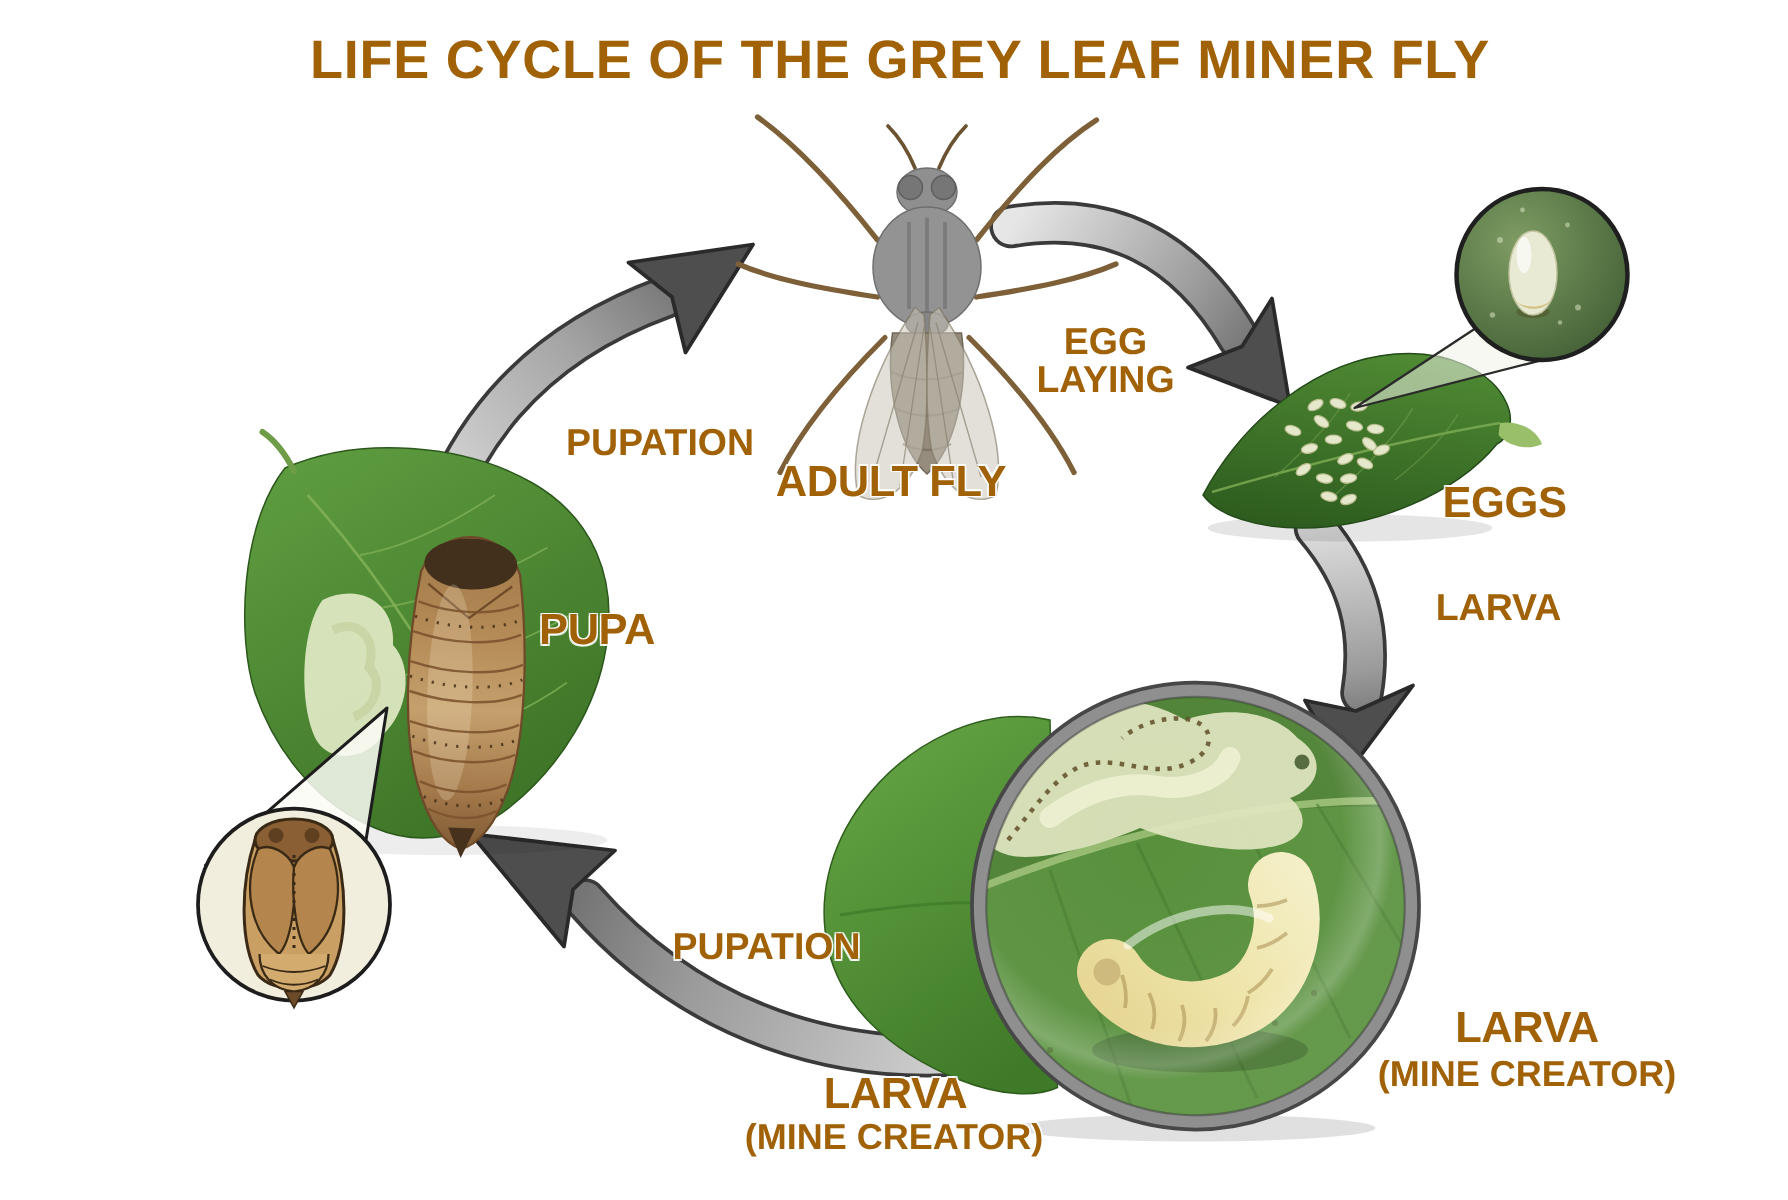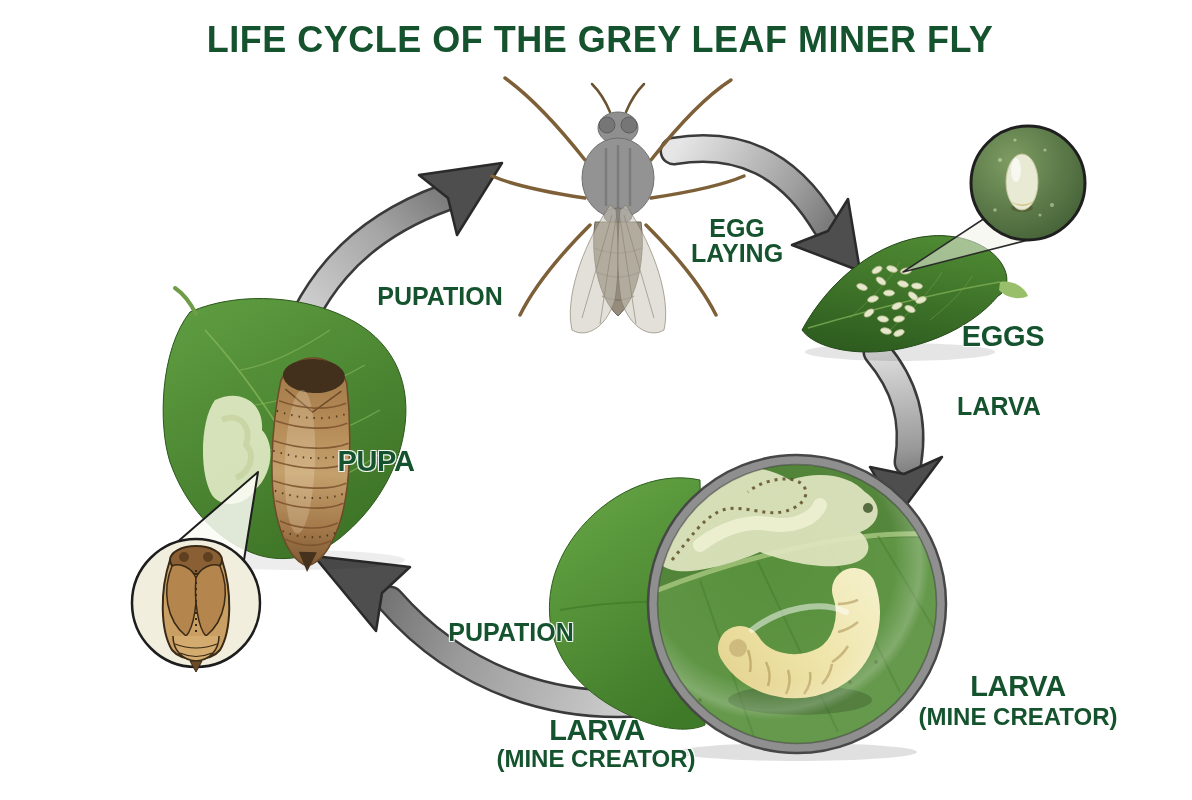--- a/index.html
+++ b/index.html
@@ -2,21 +2,21 @@
 <html><head>
 <meta charset="utf-8">
 <style>
   html,body{margin:0;padding:0;background:#e8e8e8;}
   .canvas{
     position:relative;width:1192px;height:800px;background:#ffffff;
     overflow:hidden;font-family:"Liberation Sans","DejaVu Sans",sans-serif;
   }
   .lbl{
     position:absolute;transform:translate(-50%,-50%);
-    color:#14532d;font-weight:800;white-space:nowrap;text-align:center;
+    color:#a16207;font-weight:800;white-space:nowrap;text-align:center;
     text-shadow:-1px -1px 0 rgba(255,255,255,.85),1px -1px 0 rgba(255,255,255,.85),
                 -1px 1px 0 rgba(255,255,255,.85),1px 1px 0 rgba(255,255,255,.85);
   }
   .title{font-size:36px;letter-spacing:.5px;}
   .stage-big{font-size:29px;letter-spacing:-.3px;}
   .stage-sub{font-size:24px;}
   .trans{font-size:25px;}
   .trans .ln{line-height:25px;}
   svg{position:absolute;left:0;top:0;}
 </style>
@@ -297,35 +297,36 @@
       </g>
       <circle cx="797" cy="604" r="144" fill="none" stroke="#8f8f8f" stroke-width="9"></circle>
       <circle cx="797" cy="604" r="149" fill="none" stroke="#474747" stroke-width="2.5"></circle>
       <circle cx="797" cy="604" r="139.5" fill="none" stroke="rgba(60,60,60,0.5)" stroke-width="1.5"></circle>
     </g>
   </g>
 </svg>
 
 <div class="lbl title" style="left:600px;top:40px;">LIFE CYCLE OF THE GREY LEAF MINER FLY</div>
 
+<div class="lbl stage-big" style="left:594px;top:322px;">ADULT FLY</div>
 
 <div class="lbl trans" style="left:737px;top:241px;">
   <div class="ln">EGG</div>
   <div class="ln">LAYING</div>
 </div>
 
 <div class="lbl stage-big" style="left:1003px;top:316px;margin-top:20px;">EGGS</div>
 
 <div class="lbl trans" style="left:999px;top:406px;">LARVA</div>
 
 <div class="lbl stage-big" style="left:1018px;top:686px;">LARVA</div>
 <div class="lbl stage-sub" style="left:1018px;top:717px;">(MINE CREATOR)</div>
 
 <div class="lbl stage-big" style="left:597px;top:730px;">LARVA</div>
 <div class="lbl stage-sub" style="left:596px;top:759px;">(MINE CREATOR)</div>
 
 <div class="lbl trans" style="left:511px;top:608px;margin-top:24px;">PUPATION</div>
 
-<div class="lbl stage-big" style="left:376px;top:421px;margin-top:40px;">PUPA</div>
+<div class="lbl stage-big" style="left:398px;top:421px;">PUPA</div>
 
 <div class="lbl trans" style="left:440px;top:296px;">PUPATION</div>
 
 </div>
 
 </body></html>

